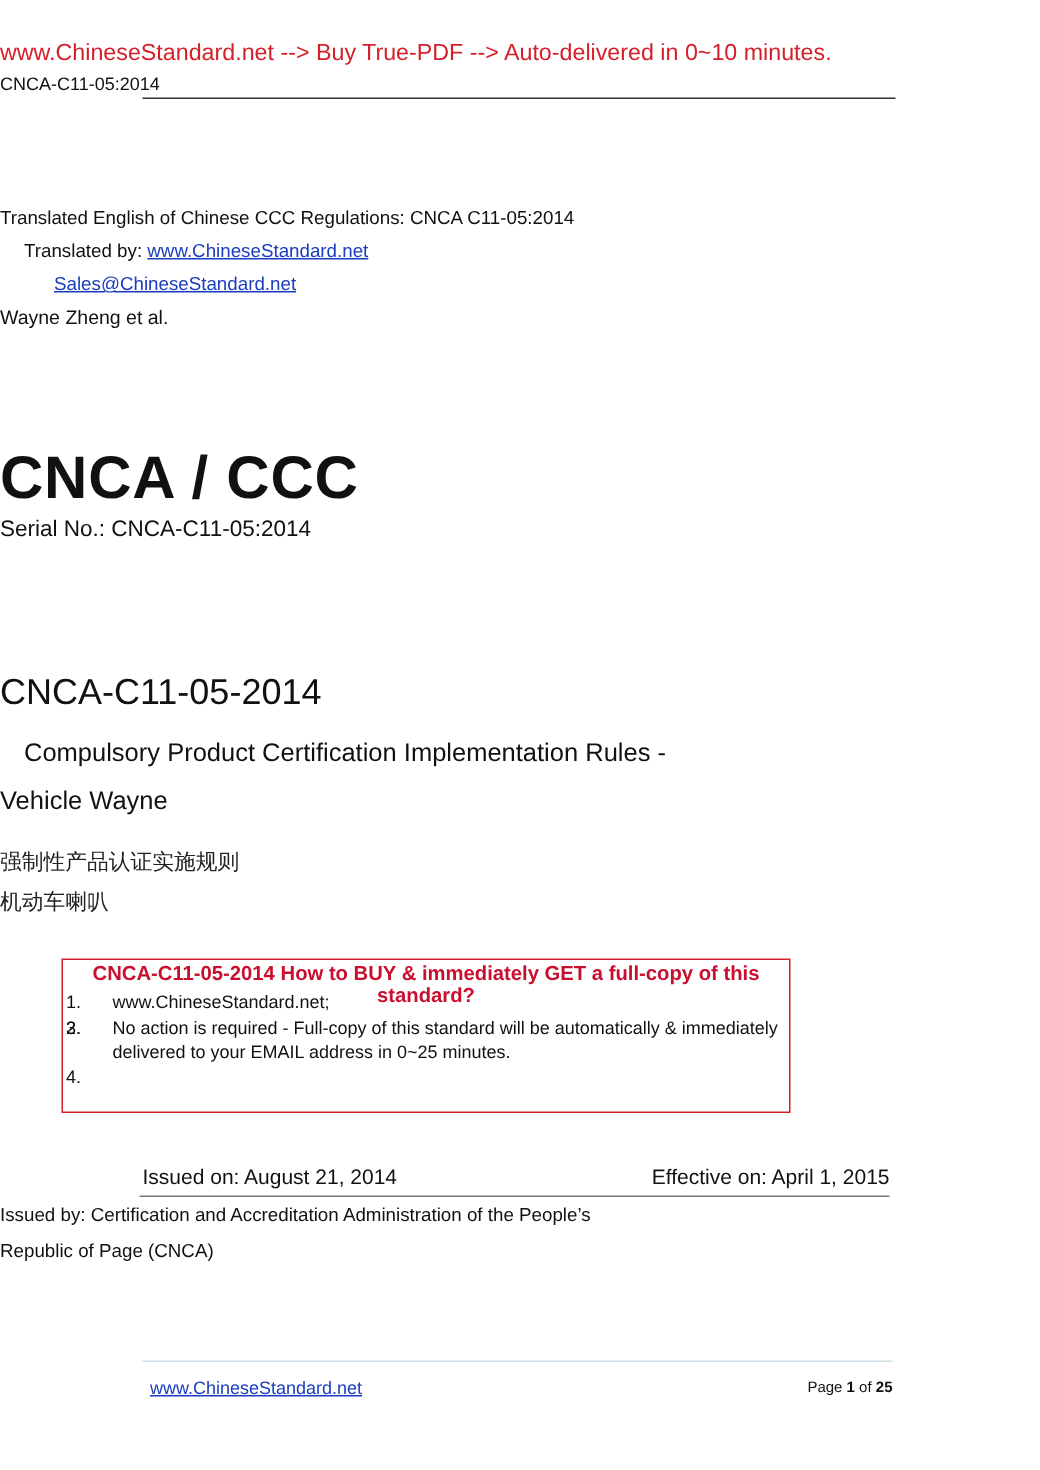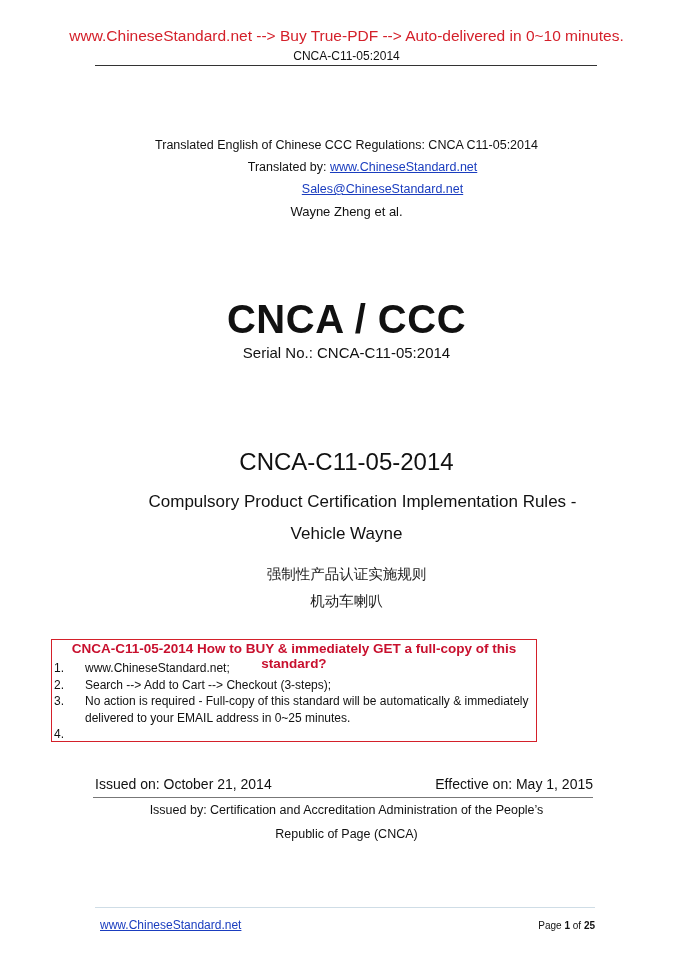--- a/index.html
+++ b/index.html
@@ -1,39 +1,39 @@
 <!DOCTYPE html>
 <html><head>
 <meta charset="utf-8">
 <style>
   html, body { margin: 0; padding: 0; background: #ffffff; }
   body { width: 693px; height: 980px; position: relative; overflow: hidden; font-family: "Liberation Sans", sans-serif; color: #111; }
   .abs { position: absolute; }
-  .center { left: 0; width: 693px; text-align: center; }
+  .center { left: 0; width: 693px; text-align: left; }
   .top-banner { top: 27px; font-size: 15.5px; color: #d4202a; letter-spacing: 0px; }
   .top-code { top: 49px; font-size: 12px; color: #111; }
   .top-rule { top: 65px; left: 95px; width: 502px; height: 0; border-top: 1px solid #333; }
 
   .meta { font-size: 12.5px; color: #111; }
   .meta1 { top: 138px; }
   .meta2 { top: 160px; padding-left: 16px; }
   .meta3 { top: 182px; margin-left: 36px; }
   .meta4 { top: 204px; font-size: 13px; }
   a.link { color: #1a3dbf; text-decoration: underline; }
 
   .big-title { top: 297px; font-size: 40px; font-weight: bold; letter-spacing: 0.5px; }
   .serial { top: 344px; font-size: 15px; }
 
   .std-code { top: 448px; font-size: 24px; }
   .std-title1 { top: 492px; font-size: 17px; margin-left: 16px; }
   .std-title2 { top: 524px; font-size: 17px; }
   .cn1 { top: 565px; font-size: 14.5px; color: #222; font-family: "DejaVu Sans", sans-serif; }
   .cn2 { top: 592px; font-size: 14.5px; color: #222; font-family: "DejaVu Sans", sans-serif; }
 
-  .buybox { top: 639px; left: 51px; width: 486px; height: 103px; border: 1px solid #d4202a; box-sizing: border-box; }
+  .buybox { top: 639px; left: 41px; width: 486px; height: 103px; border: 1px solid #d4202a; box-sizing: border-box; }
   .buy-head { position: absolute; top: 1px; left: 0; width: 100%; text-align: center; font-size: 13.5px; font-weight: bold; color: #c8102e; }
   .buy-list { position: absolute; top: 20px; left: 2px; right: 0; margin: 0; padding: 0; list-style: none; font-size: 12px; line-height: 16.6px; color: #111; }
   .buy-list li { position: relative; padding-left: 31px; }
   .buy-list .num { position: absolute; left: 0; top: 0; }
 
   .issued-row { top: 776px; left: 95px; width: 498px; font-size: 14px; color: #111; }
   .issued-left { position: absolute; left: 0; top: 0; }
   .issued-right { position: absolute; right: 0; top: 0; }
   .issued-rule { top: 797px; left: 93px; width: 500px; border-top: 1px solid #777; }
   .issued-by1 { top: 803px; font-size: 12.5px; }
@@ -66,29 +66,29 @@
 <div class="abs center std-code">CNCA-C11-05-2014</div>
 <div class="abs center std-title1">Compulsory Product Certification Implementation Rules -</div>
 <div class="abs center std-title2">Vehicle Wayne</div>
 <div class="abs center cn1">强制性产品认证实施规则</div>
 <div class="abs center cn2">机动车喇叭</div>
 
 <div class="abs buybox">
   <div class="buy-head">CNCA-C11-05-2014 How to BUY &amp; immediately GET a full-copy of this standard?</div>
   <ul class="buy-list">
     <li><span class="num">1.</span><span>www.ChineseStandard.net;</span></li>
-    <li><span class="num">2.</span><span>Search --&gt; Add to Cart --&gt; Checkout (3-steps);</span></li>
+    <li><span class="num">2.</span></li>
     <li><span class="num">3.</span><span>No action is required  - Full-copy of this standard will be automatically &amp; immediately delivered to your EMAIL address in 0~25 minutes.</span></li>
     <li><span class="num">4.</span></li>
   </ul>
 </div>
 
 <div class="abs issued-row">
-  <span class="issued-left">Issued on: October 21, 2014</span>
-  <span class="issued-right">Effective on: May 1, 2015</span>
+  <span class="issued-left">Issued on: August 21, 2014</span>
+  <span class="issued-right">Effective on: April 1, 2015</span>
 </div>
 <div class="abs issued-rule"></div>
 <div class="abs center issued-by1">Issued by: Certification and Accreditation Administration of the People’s</div>
 <div class="abs center issued-by2">Republic of Page (CNCA)</div>
 
 <div class="abs foot-rule"></div>
 <a class="abs link foot-link">www.ChineseStandard.net</a>
 <div class="abs foot-page">
   <span>Page </span><b>1</b><span> of </span><b>25</b>
 </div>

